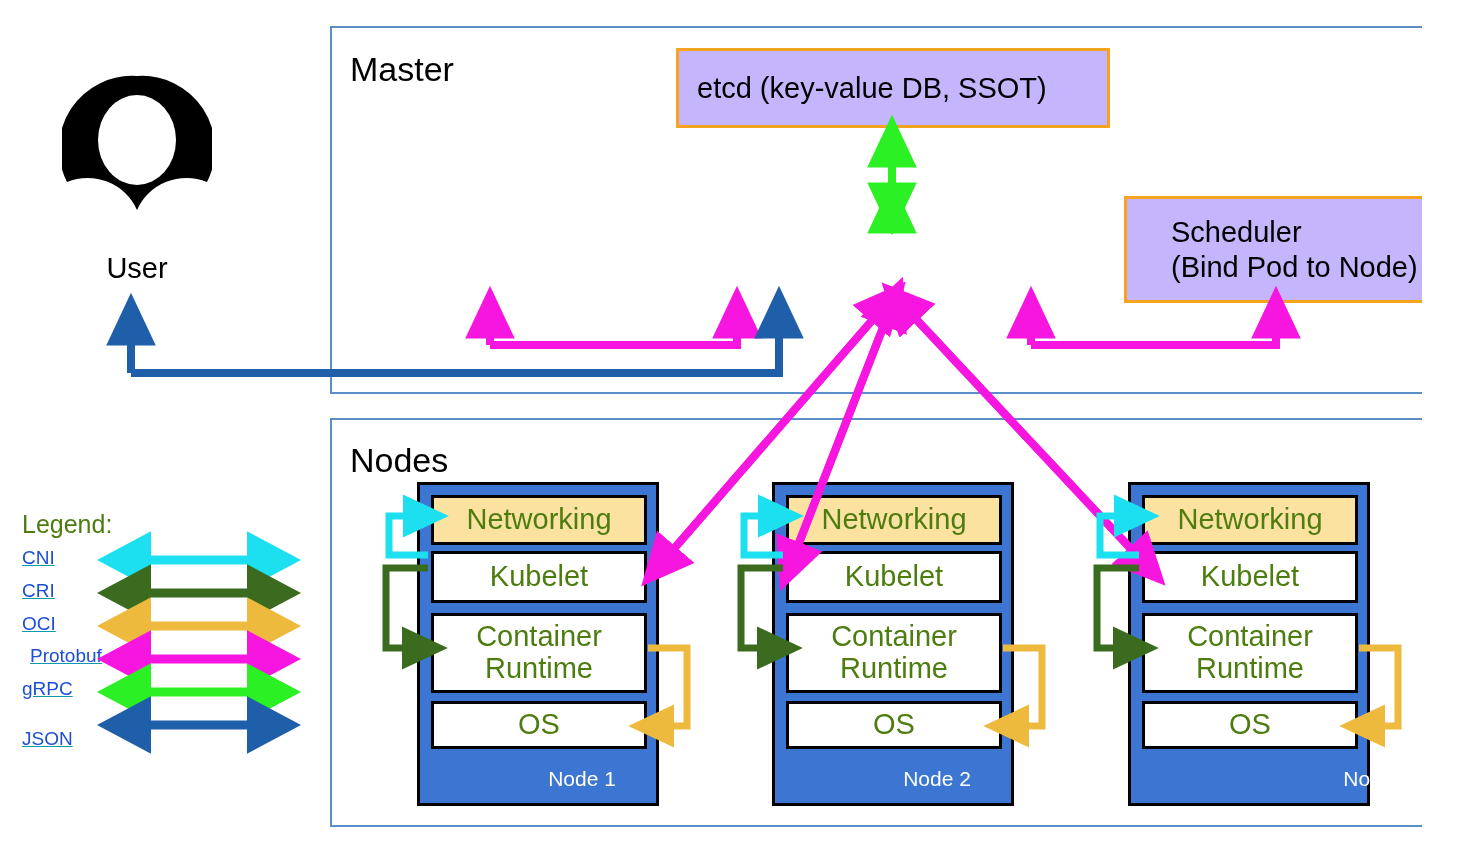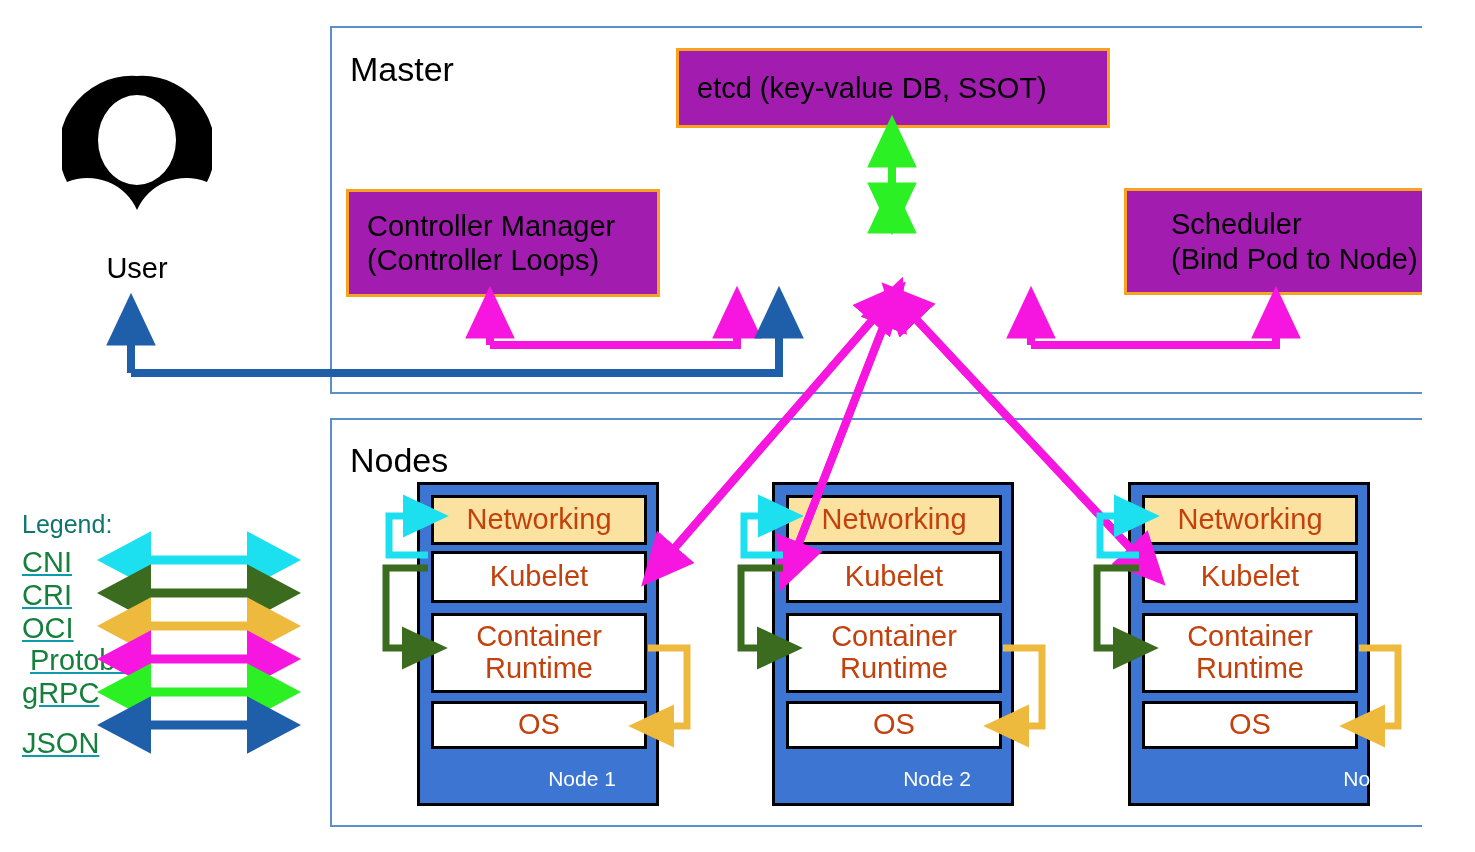--- a/index.html
+++ b/index.html
@@ -30,21 +30,21 @@
     position: absolute;
     font-size: 34px;
     color: #000000;
     line-height: 1;
     white-space: nowrap;
   }
 
   
   .comp-box {
     border: 3px solid #f5a320;
-    background: #a21caf;
+    background: #c4b5fd;
     box-sizing: border-box;
     display: flex;
     align-items: center;
     justify-content: flex-start;
     color: #000000;
     font-size: 29px;
     line-height: 1.18;
     padding-left: 18px;
     white-space: pre-line;
   }
@@ -57,21 +57,21 @@
   }
   .node-layer {
     position: absolute;
     background: #ffffff;
     border: 3px solid #000000;
     box-sizing: border-box;
     display: flex;
     align-items: center;
     justify-content: center;
     text-align: center;
-    color: #c2410c;
+    color: #4d7c0f;
     font-size: 29px;
     line-height: 1.1;
     white-space: pre-line;
   }
   .node-layer.networking { background: #fbe2a0; }
   .node-name {
     position: absolute;
     width: 100%;
     text-align: center;
     color: #ffffff;
@@ -87,27 +87,27 @@
     font-size: 29px;
     color: #000000;
     text-align: center;
     white-space: nowrap;
   }
 
   
   .legend-title {
     position: absolute;
     font-size: 25px;
-    color: #0f766e;
+    color: #4d7c0f;
     white-space: nowrap;
   }
   .legend-label {
     position: absolute;
-    font-size: 29px;
-    color: #15803d;
+    font-size: 19px;
+    color: #1d4ed8;
     text-decoration: underline;
     text-decoration-color: #0f9aab;
     white-space: nowrap;
     line-height: 1;
     cursor: pointer;
   }
 
   svg.overlay {
     position: absolute;
     left: 0;
@@ -122,27 +122,23 @@
 
 <div id="canvas">
 
   <div class="abs group-frame" style="left:330px; top:26px; width:1122px; height:368px;"></div>
   <div class="group-title" style="left:350px; top:52px;">Master</div>
 
   <div class="abs comp-box" style="left:676px; top:48px; width:434px; height:80px;">
     <span>etcd (key-value DB, SSOT)</span>
   </div>
 
-  <div class="abs comp-box" style="left:346px; top:189px; width:314px; height:108px;">
-    <span>Controller Manager
-(Controller Loops)</span>
-  </div>
-
-
-  <div class="abs comp-box" style="left:1124px; top:188px; width:317px; height:107px;padding-left:44px;">
+
+
+  <div class="abs comp-box" style="left:1124px; top:196px; width:317px; height:107px;padding-left:44px;">
     <span>Scheduler
 (Bind Pod to Node)</span>
   </div>
 
   <div class="abs group-frame" style="left:330px; top:418px; width:1122px; height:409px;"></div>
   <div class="group-title" style="left:350px; top:443px;">Nodes</div>
 
   <div class="abs node-card" style="left:417px; top:482px; width:242px; height:324px;">
     <div class="node-layer networking" style="left:11px; top:10px; width:216px; height:50px;">
       <span>Networking</span>

